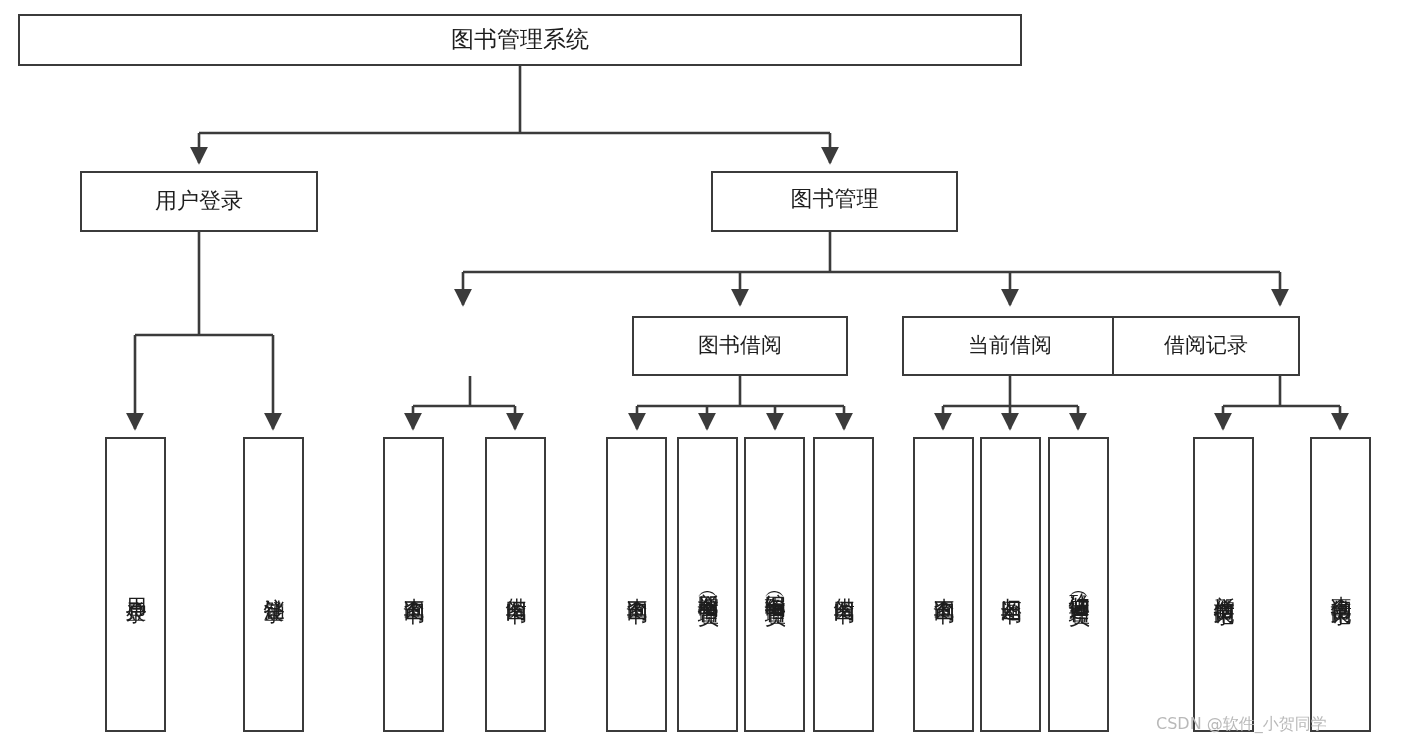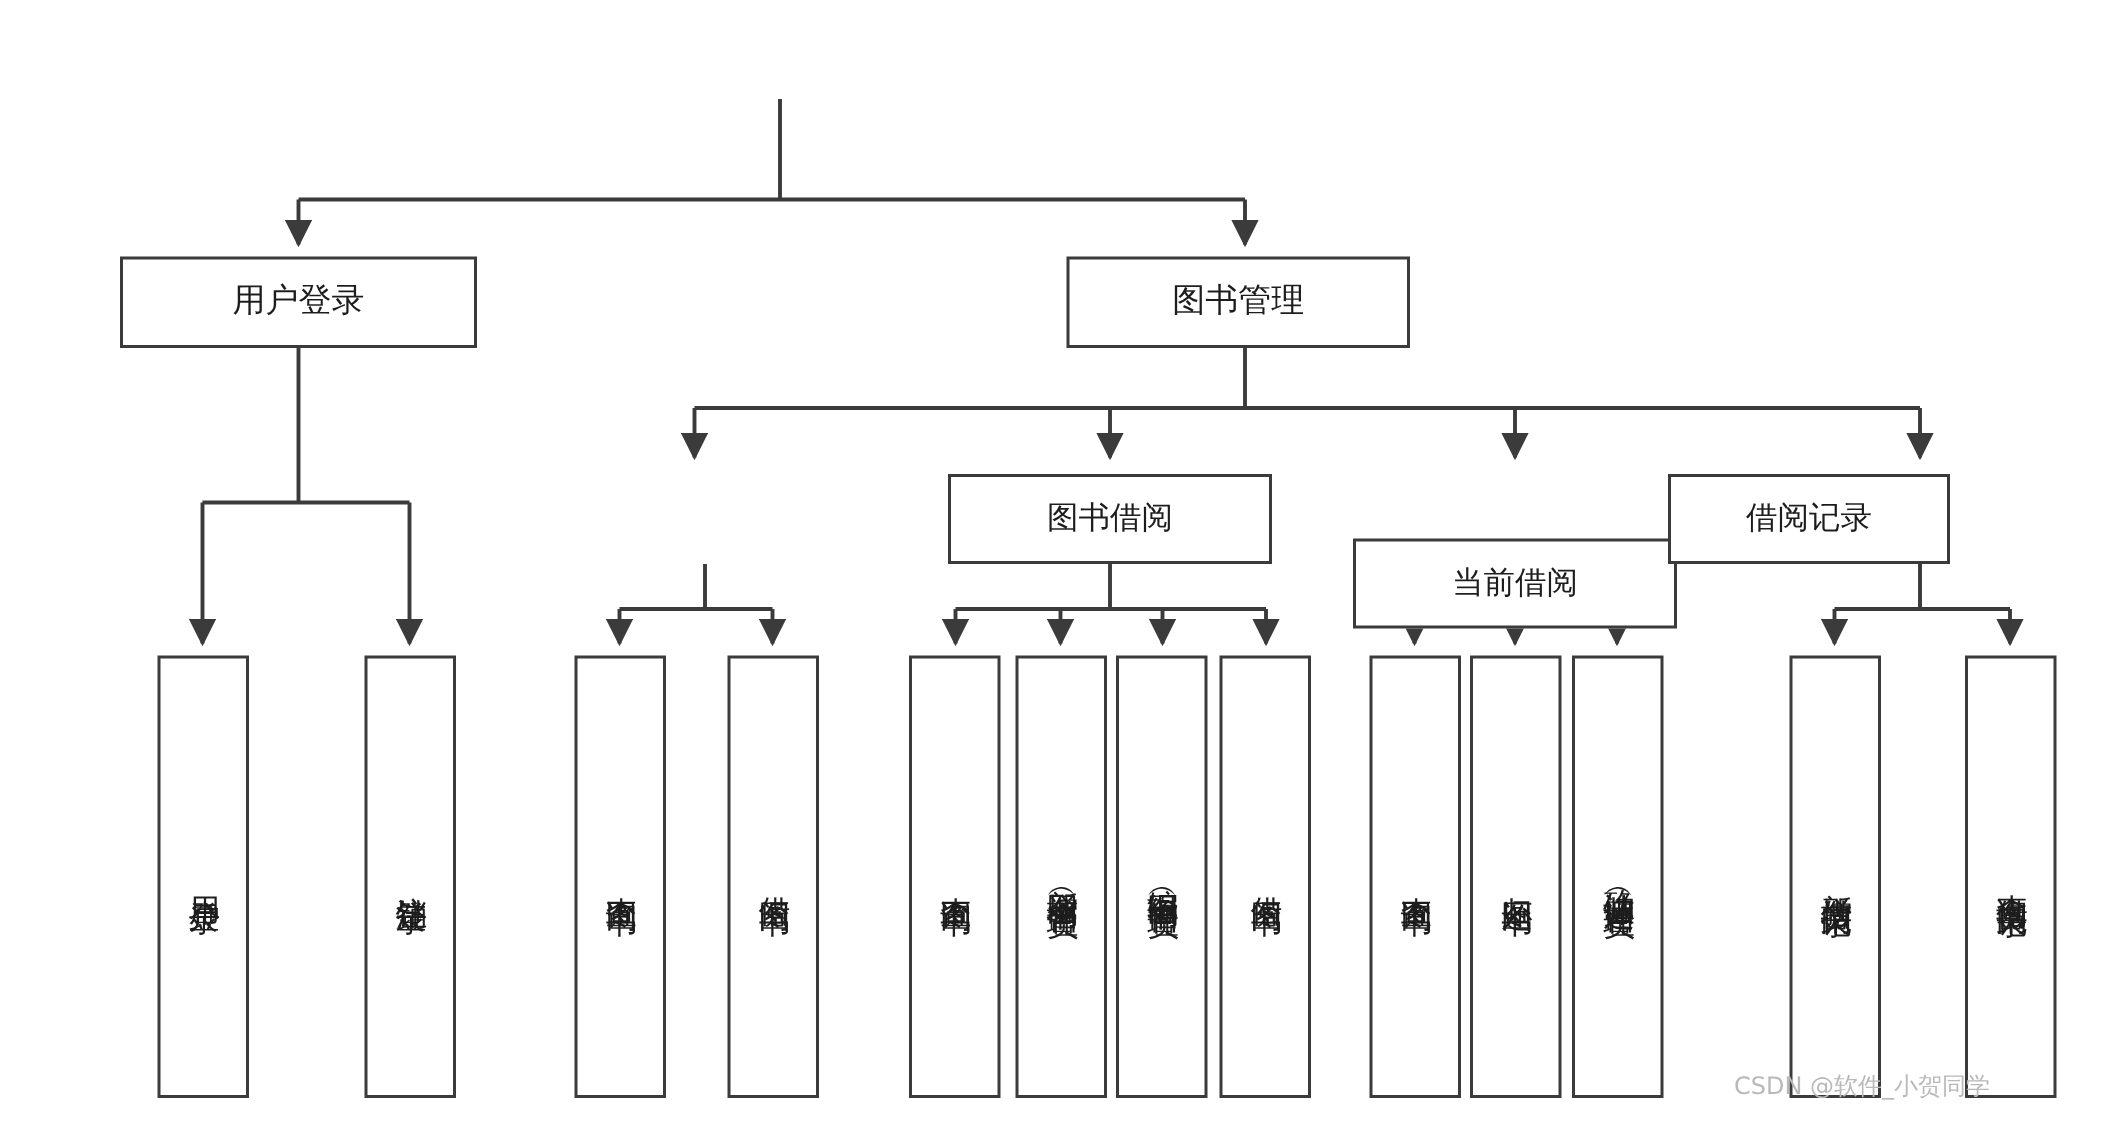--- a/index.html
+++ b/index.html
@@ -117,35 +117,38 @@
       <path d="M 1010 406 L 1010 429" marker-end="url(#arrow)"></path>
       <path d="M 1078 406 L 1078 429" marker-end="url(#arrow)"></path>
 
       <path d="M 1280 376 L 1280 406"></path>
       <path d="M 1223 406 L 1340 406"></path>
       <path d="M 1223 406 L 1223 429" marker-end="url(#arrow)"></path>
       <path d="M 1340 406 L 1340 429" marker-end="url(#arrow)"></path>
     </g>
   </svg>
 
+  <div class="node root" style="left:18px; top:14px; width:1004px; height:52px;">
+    <span class="label-h">图书管理系统</span>
+  </div>
 
   <div class="node lvl2" style="left:80px; top:171px; width:238px; height:61px;">
     <span class="label-h">用户登录</span>
   </div>
 
-  <div class="node lvl2" style="left:711px; top:171px; width:229px; height:61px;">
+  <div class="node lvl2" style="left:711px; top:171px; width:247px; height:61px;font-family:Liberation Mono, monospace;">
     <span class="label-h">图书管理</span>
   </div>
 
 
   <div class="node lvl3" style="left:632px; top:316px; width:216px; height:60px;">
     <span class="label-h">图书借阅</span>
   </div>
 
-  <div class="node lvl3" style="left:902px; top:316px; width:216px; height:60px;margin-top:43px;">
+  <div class="node lvl3" style="left:902px; top:316px; width:216px; height:60px;">
     <span class="label-h">当前借阅</span>
   </div>
 
   <div class="node lvl3" style="left:1112px; top:316px; width:188px; height:60px;">
     <span class="label-h">借阅记录</span>
   </div>
 
   <div class="node leaf" style="left:105px; top:437px; width:61px; height:295px;">
     <span class="label-v">用户登录</span>
   </div>

